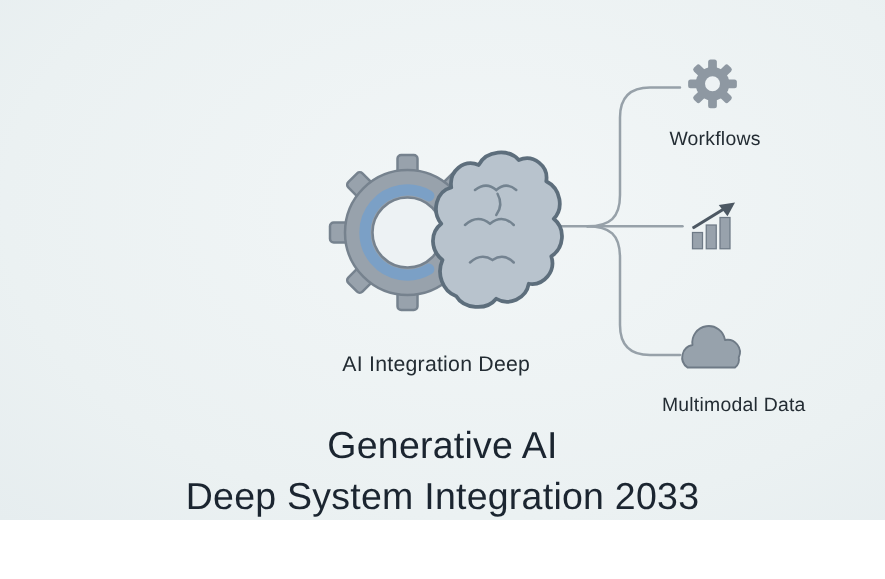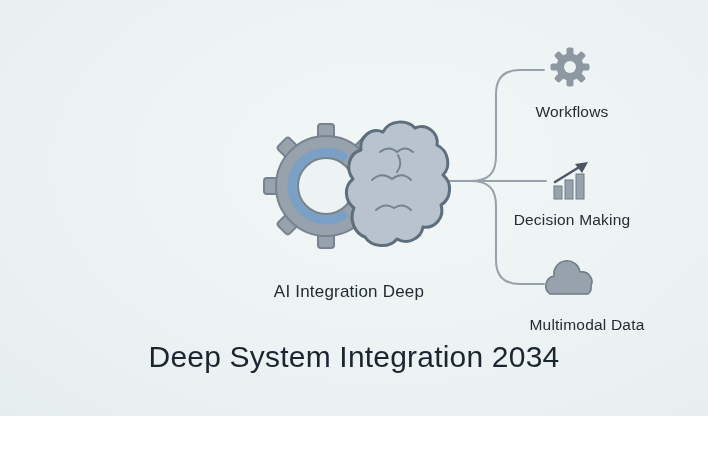--- a/index.html
+++ b/index.html
@@ -129,23 +129,23 @@
       <polygon points="16,-18 3,-16 10,-7" fill="#4d5863"></polygon>
     </g>
 
     <g transform="translate(572,284)">
       <path d="M -22 10 A 10 10 0 0 1 -18 -8 A 13 13 0 0 1 8 -12 A 10 10 0 0 1 19 2 A 8 8 0 0 1 16 10 Z" fill="#97a2ac" stroke="#6e7a86" stroke-width="1.5" stroke-linejoin="round"></path>
     </g>
   </svg>
 
   <div class="label node-label" style="left:572px; top:103px;">Workflows</div>
 
-  <div class="label node-label" style="left:572px; top:211px;">Decision Making</div>
 
   <div class="label node-label" style="left:587px; top:316px;">Multimodal Data</div>
 
   <div class="label core-label" style="left:349px; top:282px;">AI Integration Deep</div>
 
   <div class="title-block">
-    <div class="title-line">Deep System Integration 2034</div>
+    <div class="title-line">Generative AI</div>
+    <div class="title-line">Deep System Integration 2033</div>
   </div>
 
 </div>
 
 </body></html>

